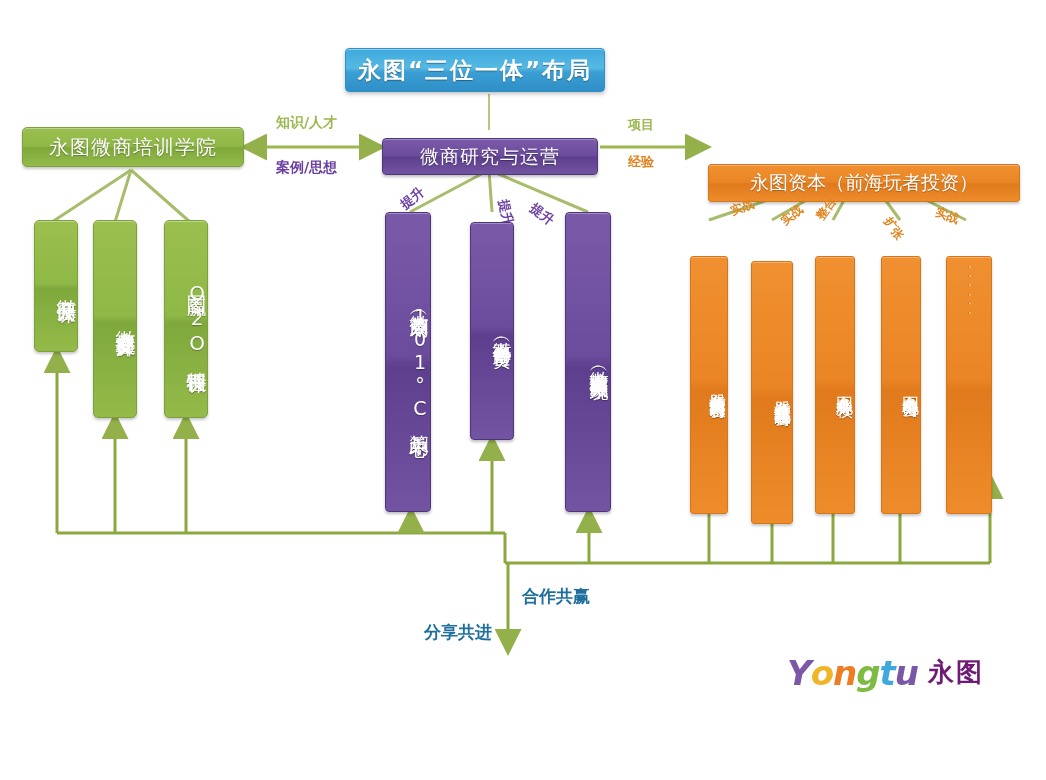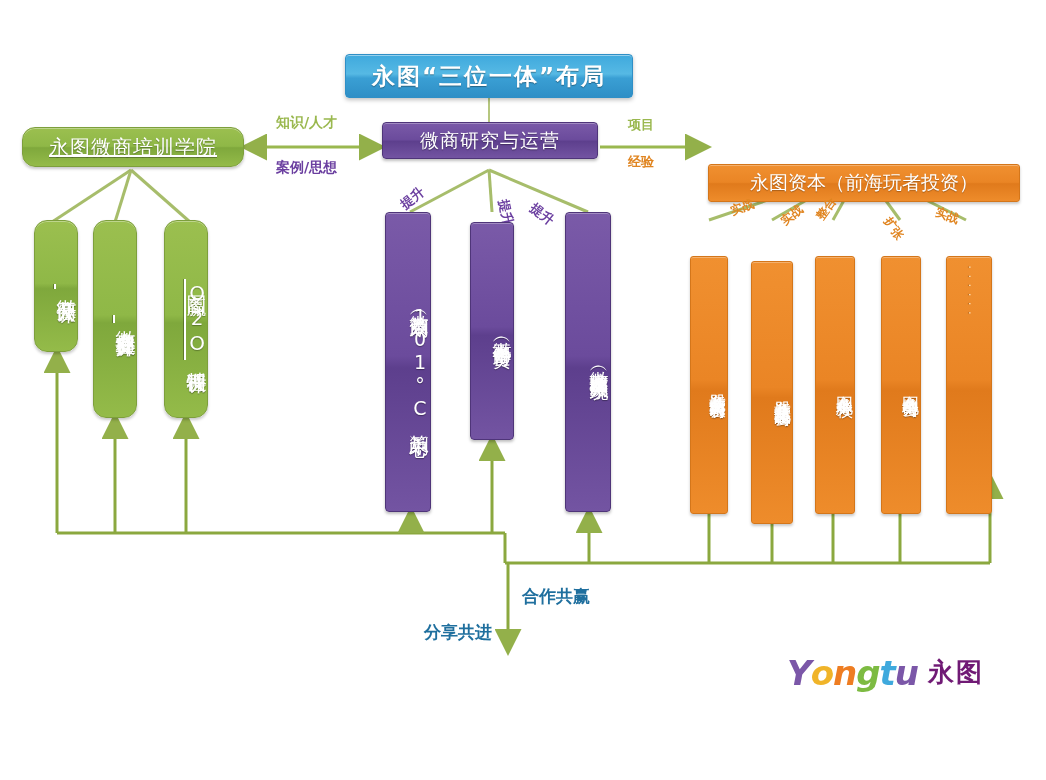--- a/index.html
+++ b/index.html
@@ -17,25 +17,24 @@
     color:#ffffff;
     font-weight:bold;
     letter-spacing:2px;
     text-shadow:0 1px 1px rgba(0,0,0,.35);
     box-shadow:0 2px 4px rgba(0,0,0,.25), inset 0 1px 0 rgba(255,255,255,.45);
   }
   
   .box-green{
     background:linear-gradient(180deg,#9bbf4f 0%,#8fb847 48%,#7fa83c 52%,#94bb49 100%);
     border:1px solid #7d9f3c;
-    border-radius:13px;
+    border-radius:5px;
     color:#ffffff;
     text-shadow:0 1px 1px rgba(0,0,0,.3);
     box-shadow:0 2px 3px rgba(0,0,0,.22), inset 0 1px 0 rgba(255,255,255,.35);
-    text-decoration:underline;
   }
   
   .box-purple{
     background:linear-gradient(180deg,#7a5aa8 0%,#6b4b9c 48%,#5d3f8d 52%,#7354a2 100%);
     border:1px solid #4f3579;
     border-radius:4px;
     color:#ffffff;
     text-shadow:0 1px 1px rgba(0,0,0,.35);
     box-shadow:0 2px 3px rgba(0,0,0,.25), inset 0 1px 0 rgba(255,255,255,.3);
   }
@@ -159,25 +158,25 @@
       <path d="M833,563 L833,478" marker-end="url(#ah-green)"></path>
       <path d="M900,563 L900,478" marker-end="url(#ah-green)"></path>
       <path d="M990,563 L990,478" marker-end="url(#ah-green)"></path>
     </g>
 
     <g stroke="#8ba83f" stroke-width="3" fill="none">
       <path d="M508,563 L508,650" marker-end="url(#ah-green)"></path>
     </g>
   </svg>
 
-  <div class="node pill-blue" id="title-box" style="left:345px;top:54px;width:288px;height:44px;font-size:23px;">永图“三位一体”布局</div>
+  <div class="node pill-blue" id="title-box" style="left:345px;top:48px;width:260px;height:44px;font-size:23px;">永图“三位一体”布局</div>
 
   <div class="node box-green" style="left:22px;top:127px;width:222px;height:40px;font-size:20px;letter-spacing:1px;">永图微商培训学院</div>
 
-  <div class="node box-purple" style="left:382px;top:122px;width:216px;height:37px;font-size:19px;letter-spacing:1px;">微商研究与运营</div>
+  <div class="node box-purple" style="left:382px;top:138px;width:216px;height:37px;font-size:19px;letter-spacing:1px;">微商研究与运营</div>
 
   <div class="node box-orange" style="left:708px;top:128px;width:312px;height:38px;font-size:19px;letter-spacing:0px;">永图资本（前海玩者投资）</div>
 
   <div class="elabel lbl-green" style="left:276px;top:115px;font-size:14px;text-align:right;">知识/人才</div>
   <div class="elabel lbl-purple" style="left:276px;top:160px;font-size:14px;">案例/思想</div>
   <div class="elabel lbl-green" style="left:628px;top:118px;font-size:13px;text-align:center;">项目</div>
   <div class="elabel lbl-orange" style="left:628px;top:155px;font-size:13px;">经验</div>
 
   <div class="elabel lbl-purple rot-n35" style="left:406px;top:198px;font-size:13px;">提升</div>
   <div class="elabel lbl-purple rot-p80" style="left:497px;top:188px;font-size:13px;">提升</div>

